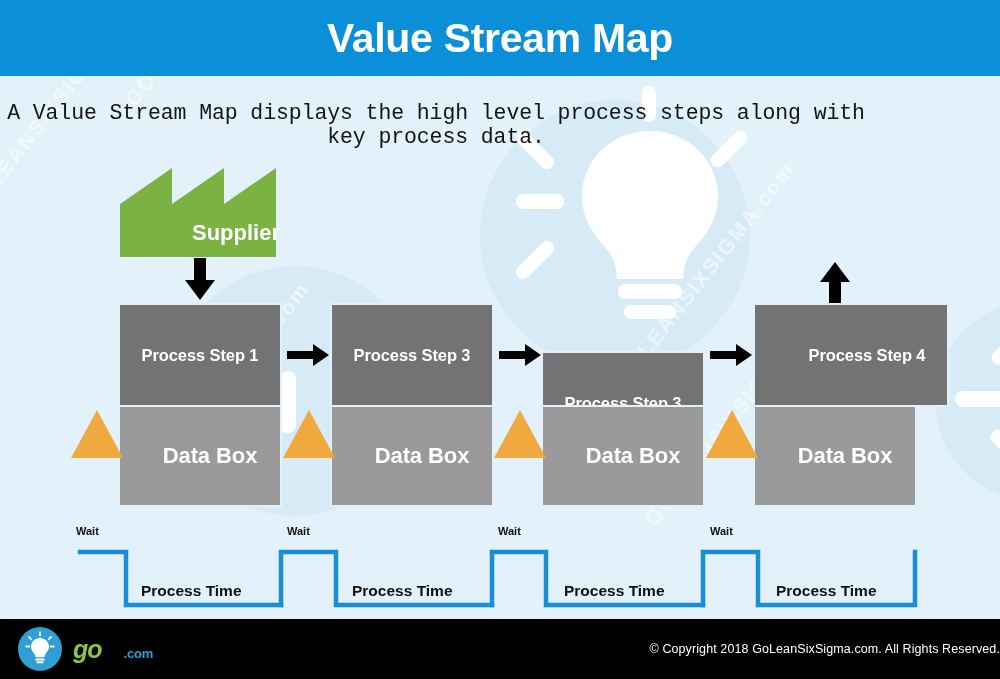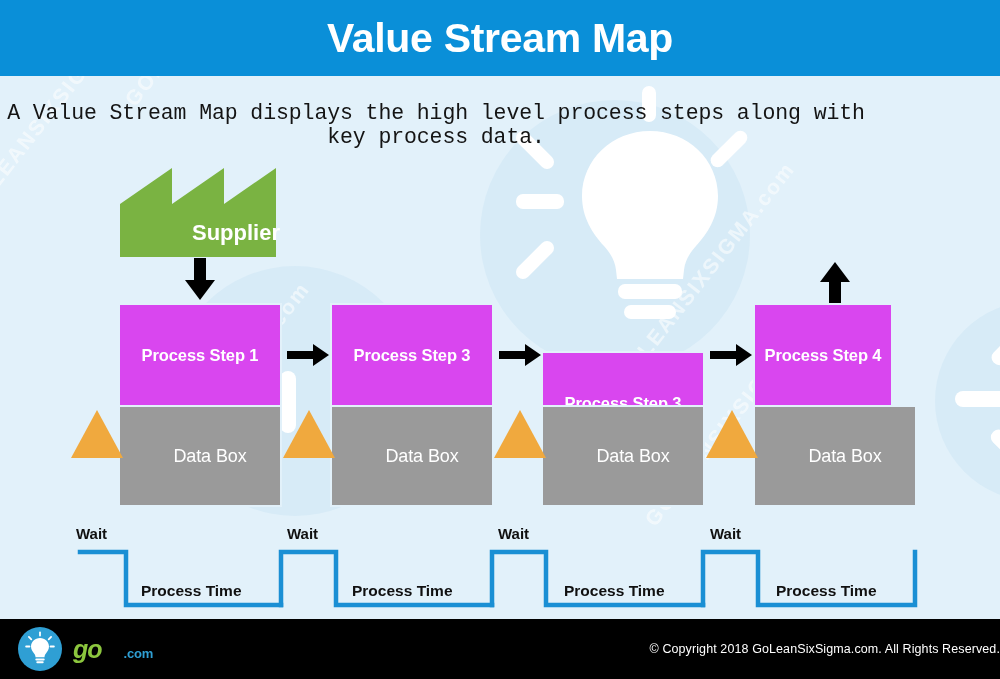--- a/index.html
+++ b/index.html
@@ -79,51 +79,51 @@
     font-weight:bold;
     left:0;
   }
 
   
   .varrow{position:absolute;}
 
   
   .pbox{
     position:absolute;
-    background:#d946ef;
+    background:#737373;
     display:flex;align-items:center;justify-content:center;
     box-shadow:0 0 0 2px #e2f1fa;
   }
   .pbox-label{
     color:#ffffff;font-size:16.5px;font-weight:bold;letter-spacing:-0.1px;
   }
   .dbox{
     position:absolute;
     background:#9a9a9a;
     display:flex;align-items:center;justify-content:center;
     box-shadow:0 0 0 2px #e2f1fa;
   }
   .dbox-label{
-    color:#ffffff;font-size:18px;font-weight:normal;letter-spacing:-0.1px;padding-left:20px;
+    color:#ffffff;font-size:22px;font-weight:bold;letter-spacing:-0.1px;padding-left:20px;
   }
 
   
   .harrow{position:absolute;}
 
   
   .tri{position:absolute;}
 
   
   .timeline{position:absolute;left:0;top:0;width:1000px;height:679px;pointer-events:none;}
   .tl-label{
     position:absolute;
     font-size:15px;font-weight:bold;color:#101010;
     white-space:nowrap;
   }
-  .tl-wait{font-size:15px;}
+  .tl-wait{font-size:11px;}
   .tl-pt{font-size:15.5px;}
 
   
   .footer{
     position:absolute;left:0;top:619px;width:1000px;height:60px;
     background:#000000;
     display:flex;align-items:center;
   }
   .logo-wrap{display:flex;align-items:center;margin-left:18px;}
   .logo-mark{width:44px;height:44px;flex:0 0 44px;}
@@ -209,21 +209,21 @@
 
   <div class="pbox" style="left:120px;top:305px;width:160px;height:100px;">
     <span class="pbox-label">Process Step 1</span>
   </div>
   <div class="pbox" style="left:332px;top:305px;width:160px;height:100px;">
     <span class="pbox-label">Process Step 3</span>
   </div>
   <div class="pbox" style="left:543px;top:305px;width:160px;height:100px;margin-top:48px;">
     <span class="pbox-label">Process Step 3</span>
   </div>
-  <div class="pbox" style="left:755px;top:305px;width:136px;height:100px;">
+  <div class="pbox" style="left:755px;top:305px;width:160px;height:100px;padding-left:32px;">
     <span class="pbox-label">Process Step 4</span>
   </div>
 
   <div class="dbox" style="left:120px;top:407px;width:160px;height:98px;">
     <span class="dbox-label">Data Box</span>
   </div>
   <div class="dbox" style="left:332px;top:407px;width:160px;height:98px;">
     <span class="dbox-label">Data Box</span>
   </div>
   <div class="dbox" style="left:543px;top:407px;width:160px;height:98px;">

